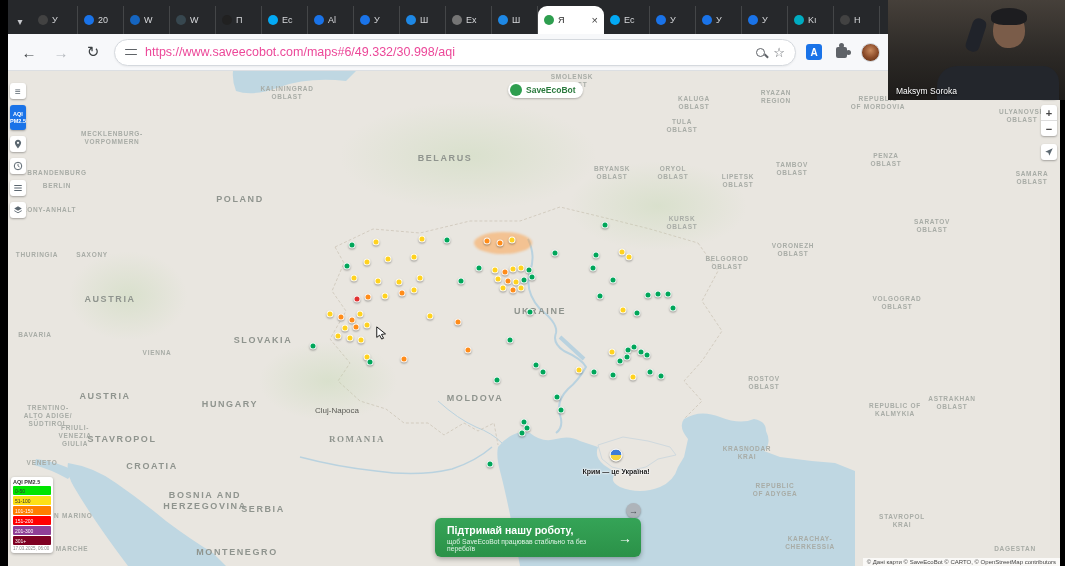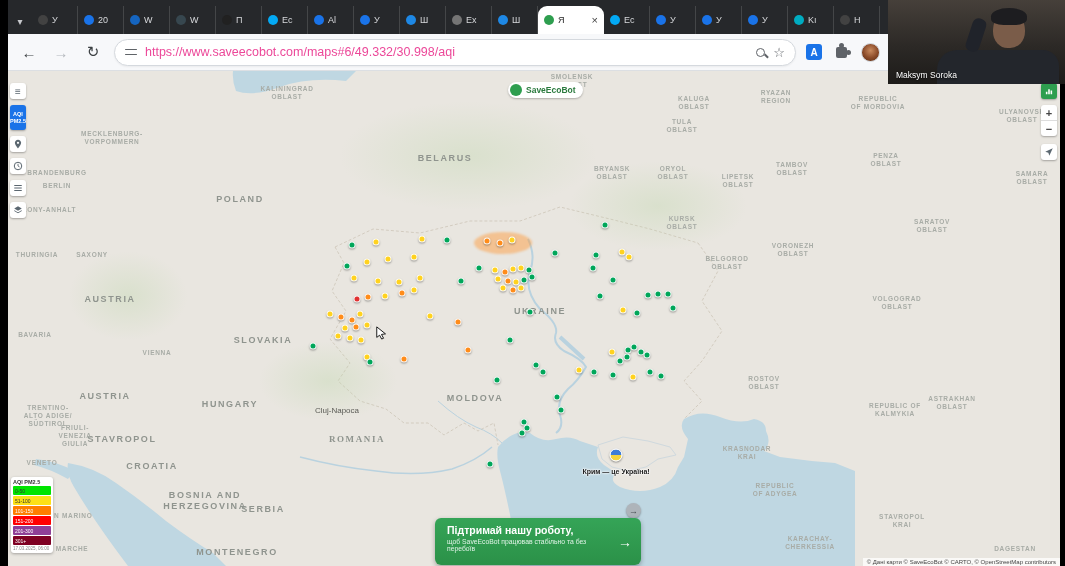--- a/index.html
+++ b/index.html
@@ -101,35 +101,35 @@
     transform:translate(-50%,-50%);
     background:linear-gradient(#3e7cd6 50%, #f6d33c 50%); border:1.5px solid #fff;
     box-shadow:0 1px 2px rgba(0,0,0,.4); }
   .flaglabel { position:absolute; left:608px; top:400px; transform:translate(-50%,-50%);
     font-size:7px; font-weight:bold; color:#222;
     text-shadow:0 0 2px #fff,0 0 2px #fff,0 0 3px #fff; white-space:nowrap; }
 
   .collapse { position:absolute; left:618px; top:432px; width:15px; height:15px; border-radius:50%;
     background:#aeb4ba; color:#4a4f54; font-size:9px; display:flex; align-items:center;
     justify-content:center; box-shadow:0 1px 2px rgba(0,0,0,.3); }
-  .banner { position:absolute; left:427px; top:447px; width:206px; height:47px;
+  .banner { position:absolute; left:427px; top:447px; width:206px; height:39px;
     background:linear-gradient(180deg,#35a457,#2b9148); border-radius:6px;
     box-shadow:0 2px 5px rgba(0,0,0,.3); color:#fff; padding:6px 30px 6px 12px; }
   .banner .bt { font-size:10.5px; font-weight:bold; }
   .banner .bs { font-size:6.8px; color:#dff3e6; margin-top:2px; }
   .banner .barrow { position:absolute; right:9px; top:50%; transform:translateY(-50%);
     font-size:14px; font-weight:bold; }
 
   .attrib { position:absolute; right:0; bottom:0; background:rgba(255,255,255,.75);
     font-size:6px; color:#444; padding:1px 4px; }
 
   .cursor { position:absolute; left:367px; top:255px; pointer-events:none; }
 
   
-  .webcam { position:absolute; top:0; right:0; width:177px; height:84px; z-index:50;
+  .webcam { position:absolute; top:0; right:0; width:177px; height:100px; z-index:50;
     background:linear-gradient(180deg,#46403a 0%, #2c2926 55%, #1d1b19 100%); overflow:hidden;padding-left:16px; }
   .head { position:absolute; right:40px; top:12px; width:32px; height:36px;
     border-radius:50% 50% 46% 46%; background:#7a5c49; }
   .head::before { content:""; position:absolute; top:-4px; left:-2px; right:-2px; height:17px;
     background:#1d1d20; border-radius:50% 50% 35% 35%; }
   .torso { position:absolute; right:6px; bottom:0; width:122px; height:34px;
     background:#23262c; border-radius:20px 16px 0 0; }
   .arm { position:absolute; right:82px; top:18px; width:14px; height:34px; background:#20232a;
     border-radius:6px; transform:rotate(18deg); }
   .camname { position:absolute; left:8px; bottom:4px; color:#fff; font-size:8.5px;

